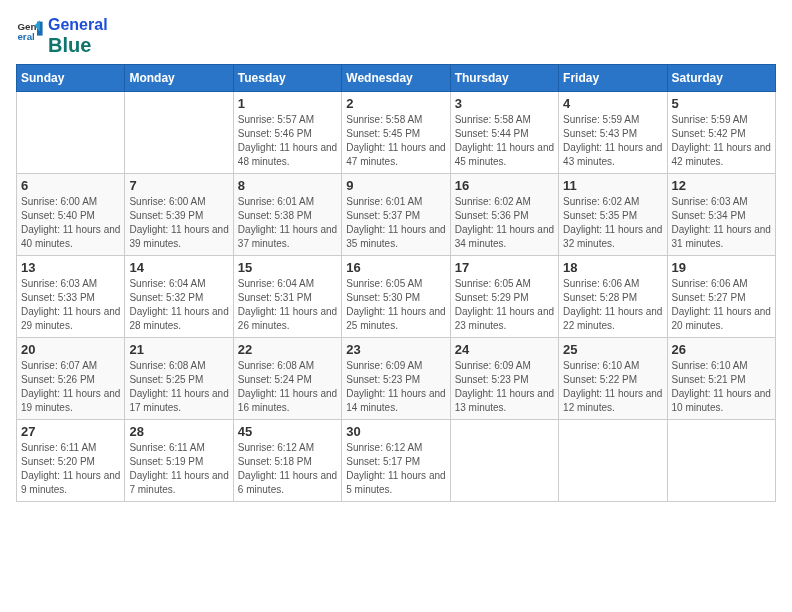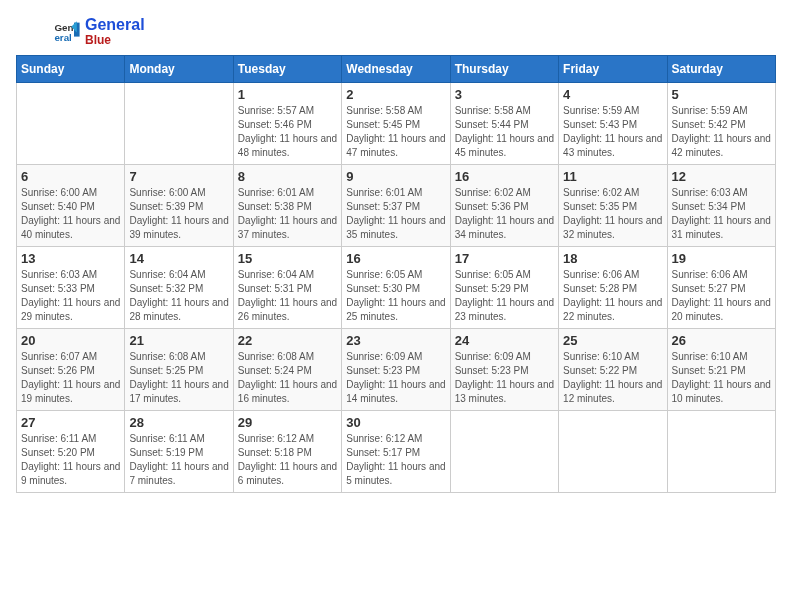--- a/index.html
+++ b/index.html
@@ -11,23 +11,22 @@
       padding: 16px;
     }
     .header-area {
       display: flex;
       justify-content: space-between;
       align-items: flex-start;
       margin-bottom: 8px;
     }
     .logo {
       display: flex;
-      align-items: center;
+      align-items: flex-start;
       gap: 4px;
-      margin-left: 37px;
     }
     .logo-icon {
       width: 28px;
       height: 28px;
     }
     .title-area {
       text-align: right;
     }
     .month-title {
       font-size: 36px;
@@ -84,21 +83,21 @@
 <div class="header-area">
   <div class="logo">
     <svg class="logo-icon" viewBox="0 0 40 40">
       <text x="2" y="20" font-size="14" font-weight="bold" fill="#333">Gen</text>
       <text x="2" y="34" font-size="14" font-weight="bold" fill="#1a6db5">eral</text>
       <polygon points="30,8 38,8 38,28 30,28" fill="#1a6db5"></polygon>
       <polygon points="26,14 34,6 34,22" fill="#2a9fd4"></polygon>
     </svg>
     <div>
       <div style="font-size:16px;font-weight:bold;color:#1d4ed8;line-height:1.1;">General</div>
-      <div style="font-size:12px;font-weight:bold;color:#b91c1c;line-height:1.1;">Blue</div>
+      <div style="font-size:20px;font-weight:bold;color:#0f766e;line-height:1.1;">Blue</div>
     </div>
   </div>
   <div class="title-area">
   </div>
 </div>
 
 <table class="calendar">
   <thead>
     <tr>
     <th>Sunday</th>
@@ -284,21 +283,21 @@
 Sunset: 5:20 PM
 Daylight: 11 hours and 9 minutes.</div>
         </td>
         <td>
           <span class="day-number">28</span>
           <div class="day-info" style="white-space: pre-line;">Sunrise: 6:11 AM
 Sunset: 5:19 PM
 Daylight: 11 hours and 7 minutes.</div>
         </td>
         <td>
-          <span class="day-number">29</span>
+          <span class="day-number">45</span>
           <div class="day-info" style="white-space: pre-line;">Sunrise: 6:12 AM
 Sunset: 5:18 PM
 Daylight: 11 hours and 6 minutes.</div>
         </td>
         <td>
           <span class="day-number">30</span>
           <div class="day-info" style="white-space: pre-line;">Sunrise: 6:12 AM
 Sunset: 5:17 PM
 Daylight: 11 hours and 5 minutes.</div>
         </td>

